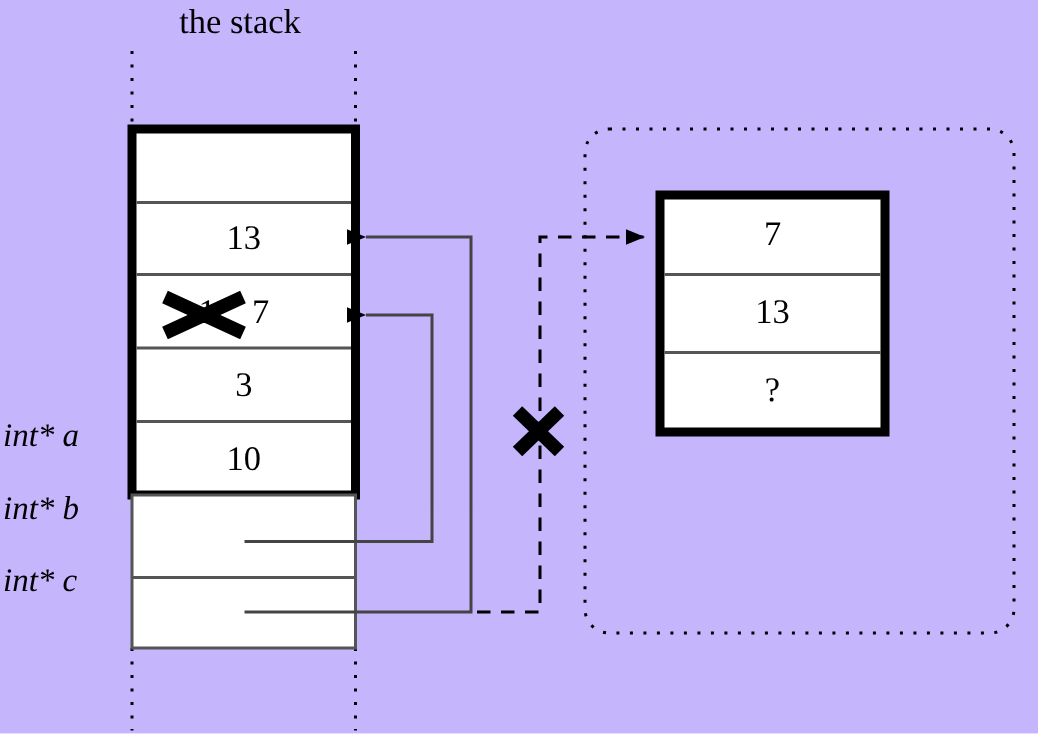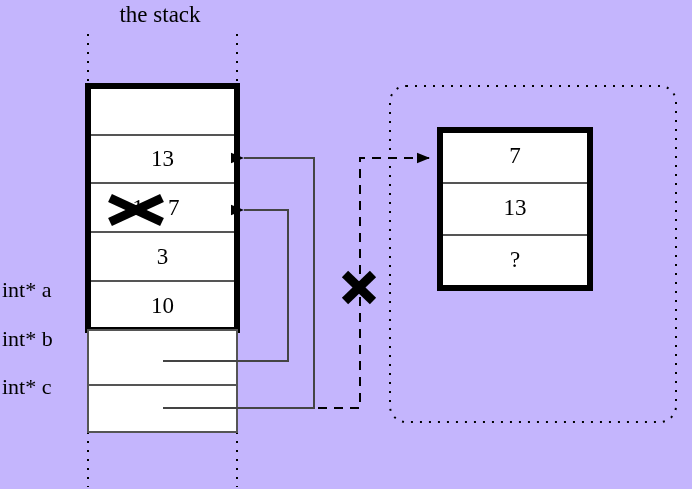--- a/index.html
+++ b/index.html
@@ -38,20 +38,21 @@
     color: #000000;
     text-align: center;
     white-space: nowrap;
   }
   .var-label {
     position: absolute;
     font-size: 22px;
     color: #000000;
     white-space: nowrap;
     text-align: right;
+    font-style: italic;
   }
 </style>
 </head>
 <body>
 
 <div id="canvas">
 
   <svg id="svg-layer" viewBox="0 0 692 489" xmlns="http://www.w3.org/2000/svg">
     <defs>
       <marker id="arrowLeft" markerWidth="14" markerHeight="12" refX="1" refY="6" orient="auto" markerUnits="userSpaceOnUse">

